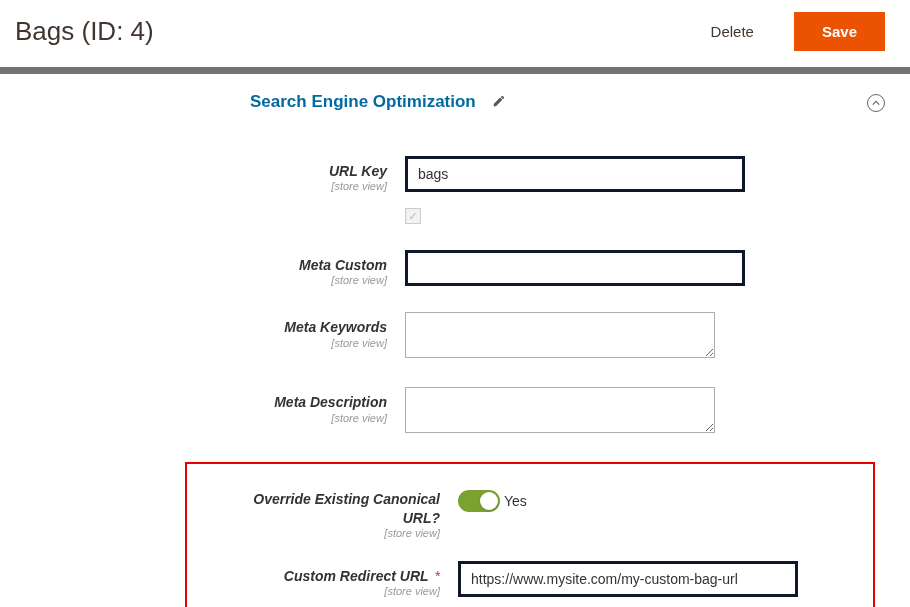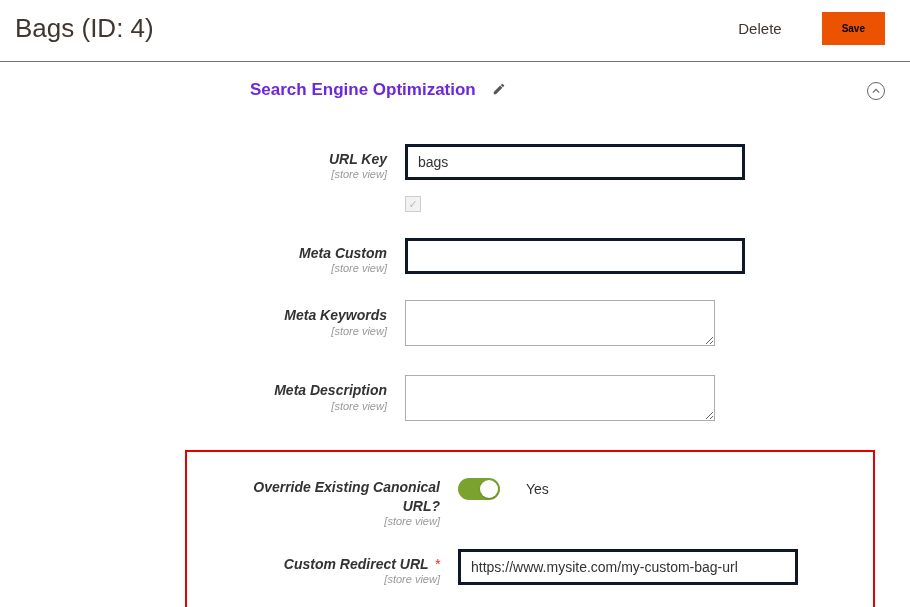--- a/index.html
+++ b/index.html
@@ -8,56 +8,56 @@
       background: #fff;
       color: #333;
       font-size: 14px;
       width: 910px;
     }
     .header {
       display: flex;
       align-items: center;
       justify-content: space-between;
       padding: 12px 25px 16px 15px;
-      border-bottom: 1px solid #737373;
+      border-bottom: 7px solid #737373;
     }
     .page-title {
       font-size: 26px;
       font-weight: 400;
       color: #41362f;
     }
     .header-actions {
       display: flex;
       align-items: center;
       gap: 40px;
     }
     .delete-link {
       color: #41362f;
       cursor: pointer;
       font-size: 15px;
     }
     .save-btn {
       background: #eb5202;
-      color: #000000;
+      color: #ffffff;
       border: none;
-      padding: 11px 20px;
-      font-size: 10px;
+      padding: 11px 28px;
+      font-size: 15px;
       cursor: pointer;
       font-weight: 600;
     }
     .section-header {
       display: flex;
       align-items: center;
       padding: 18px 25px 14px 250px;
       position: relative;
     }
     .section-title {
       font-size: 17px;
       font-weight: 600;
-      color: #6d28d9;
+      color: #0369a1;
     }
     .edit-icon {
       margin-left: 16px;
       color: #666;
       cursor: pointer;
     }
     .collapse-toggle {
       position: absolute;
       right: 25px;
       top: 20px;
@@ -151,21 +151,21 @@
     .highlight-box .field-row { margin-bottom: 22px; }
     .highlight-box .field-row:last-child { margin-bottom: 8px; }
     .highlight-box .field-label-col {
       width: 223px;
       padding-left: 10px;
       margin-left: 48px;
     }
     .toggle-wrap {
       display: flex;
       align-items: center;
-      gap: 26px;
+      gap: 4px;
       padding-top: 6px;
     }
     .toggle {
       width: 42px;
       height: 22px;
       background: #79a22e;
       border-radius: 11px;
       position: relative;
       cursor: pointer;
     }

